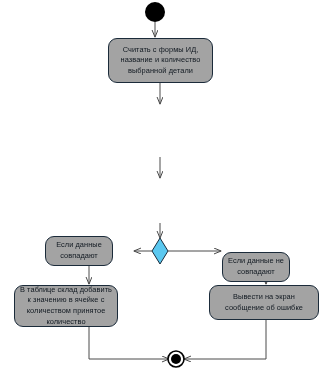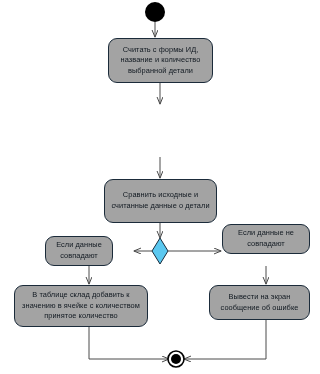--- a/index.html
+++ b/index.html
@@ -42,23 +42,23 @@
     letter-spacing: 0.05px;
   }
   .node span {
     display: block;
     width: 100%;
   }
   .node-activity-1 { left: 108px; top: 38px;  width: 105px; height: 45px; }
   .node-activity-2 { left: 111px; top: 105px; width: 100px; height: 52px; }
   .node-activity-3 { left: 104px; top: 179px; width: 113px; height: 44px; }
   .node-guard-left  { left: 45px;  top: 236px; width: 68px; height: 30px; }
-  .node-guard-right { left: 222px; top: 224px; width: 88px; height: 30px; }
-  .node-action-left  { left: 14px;  top: 285px; width: 134px; height: 42px; }
-  .node-action-right { left: 209px; top: 285px; width: 101px; height: 35px; }
+  .node-guard-right { left: 222px; top: 252px; width: 68px; height: 30px; }
+  .node-action-left  { left: 14px;  top: 285px; width: 104px; height: 42px; }
+  .node-action-right { left: 209px; top: 285px; width: 110px; height: 35px; }
 </style>
 </head>
 <body>
 
 <div id="diagram-canvas">
 
   <svg id="diagram-svg" viewBox="0 0 320 374">
     <defs>
       <marker id="arrow" markerWidth="9" markerHeight="9" refX="7.4" refY="3.1" orient="auto" markerUnits="userSpaceOnUse">
         <path d="M0,0 L7.6,3.1 L0,6.2" fill="none" stroke="#4a4a4a" stroke-width="1"></path>
@@ -91,23 +91,20 @@
 
     <circle cx="176" cy="359" r="8" fill="#ffffff" stroke="#000000" stroke-width="1.6"></circle>
     <circle cx="176" cy="359" r="5" fill="#000000"></circle>
   </svg>
 
   <div class="node node-activity-1">
     <span>Считать с формы ИД, название и количество выбранной детали</span>
   </div>
 
 
-  <div class="node node-activity-3">
-    <span>Сравнить исходные и считанные данные о детали</span>
-  </div>
 
   <div class="node node-guard-left">
     <span>Если данные совпадают</span>
   </div>
 
   <div class="node node-guard-right">
     <span>Если данные не совпадают</span>
   </div>
 
   <div class="node node-action-left">

